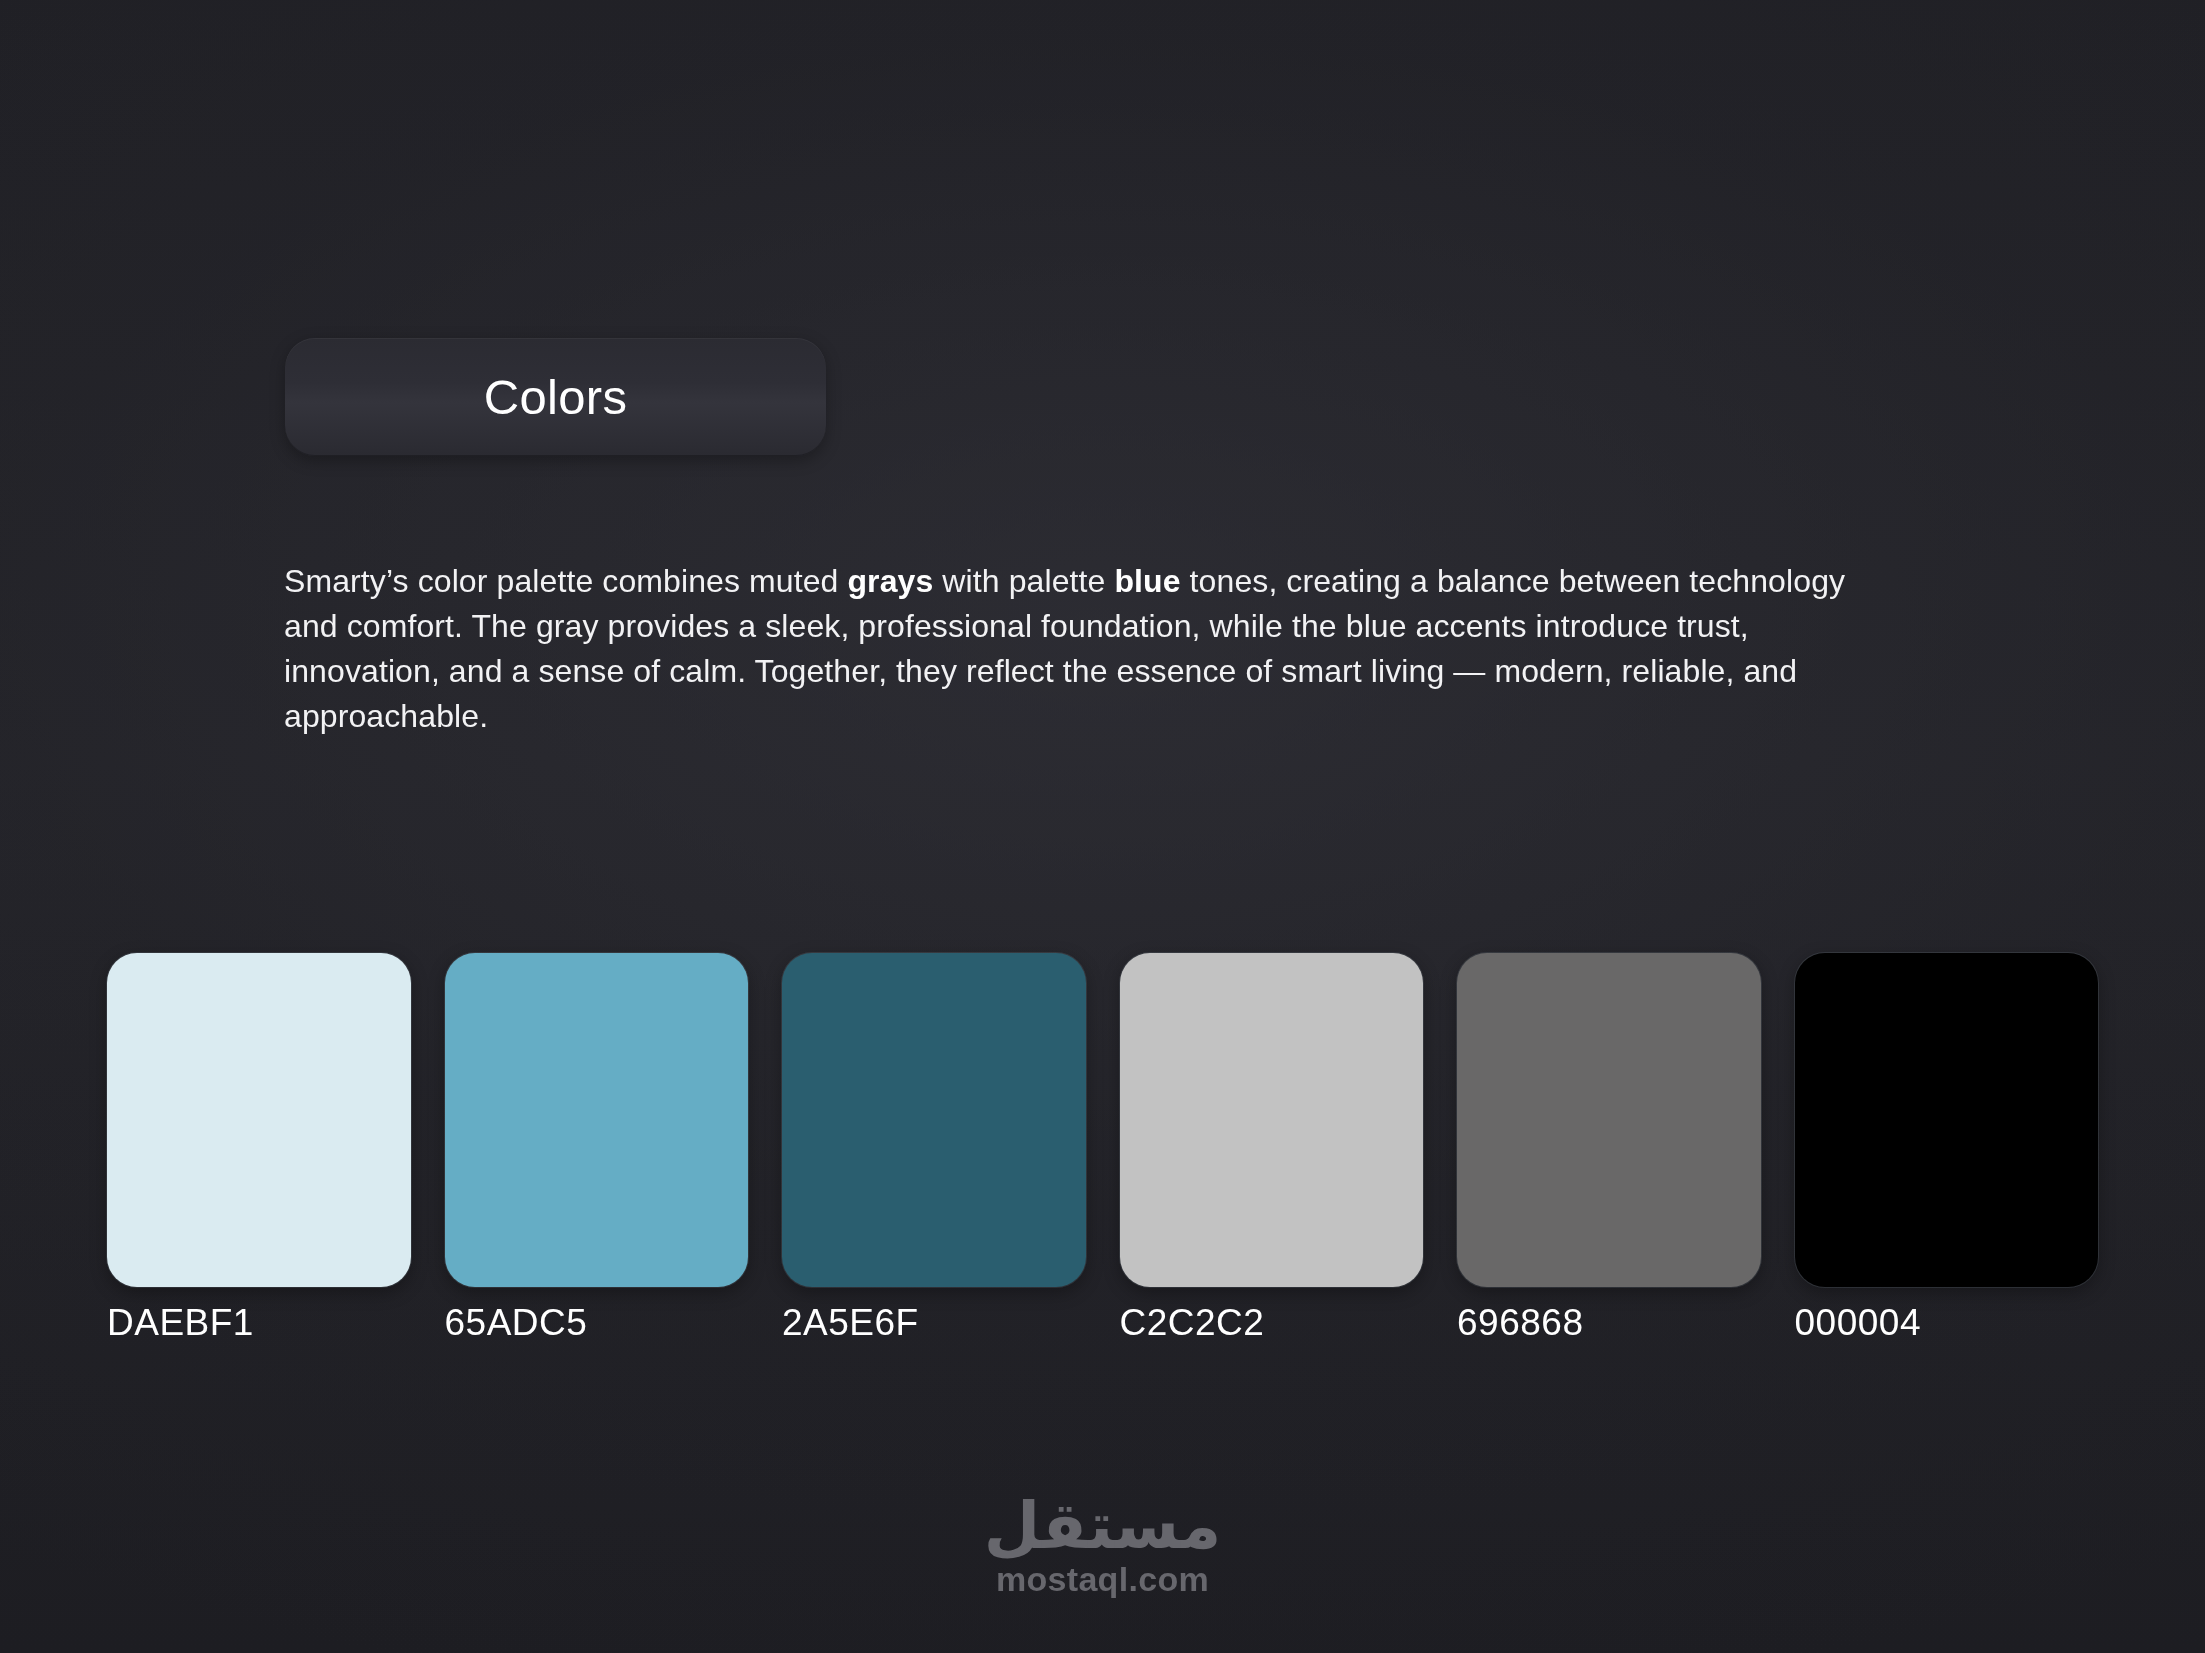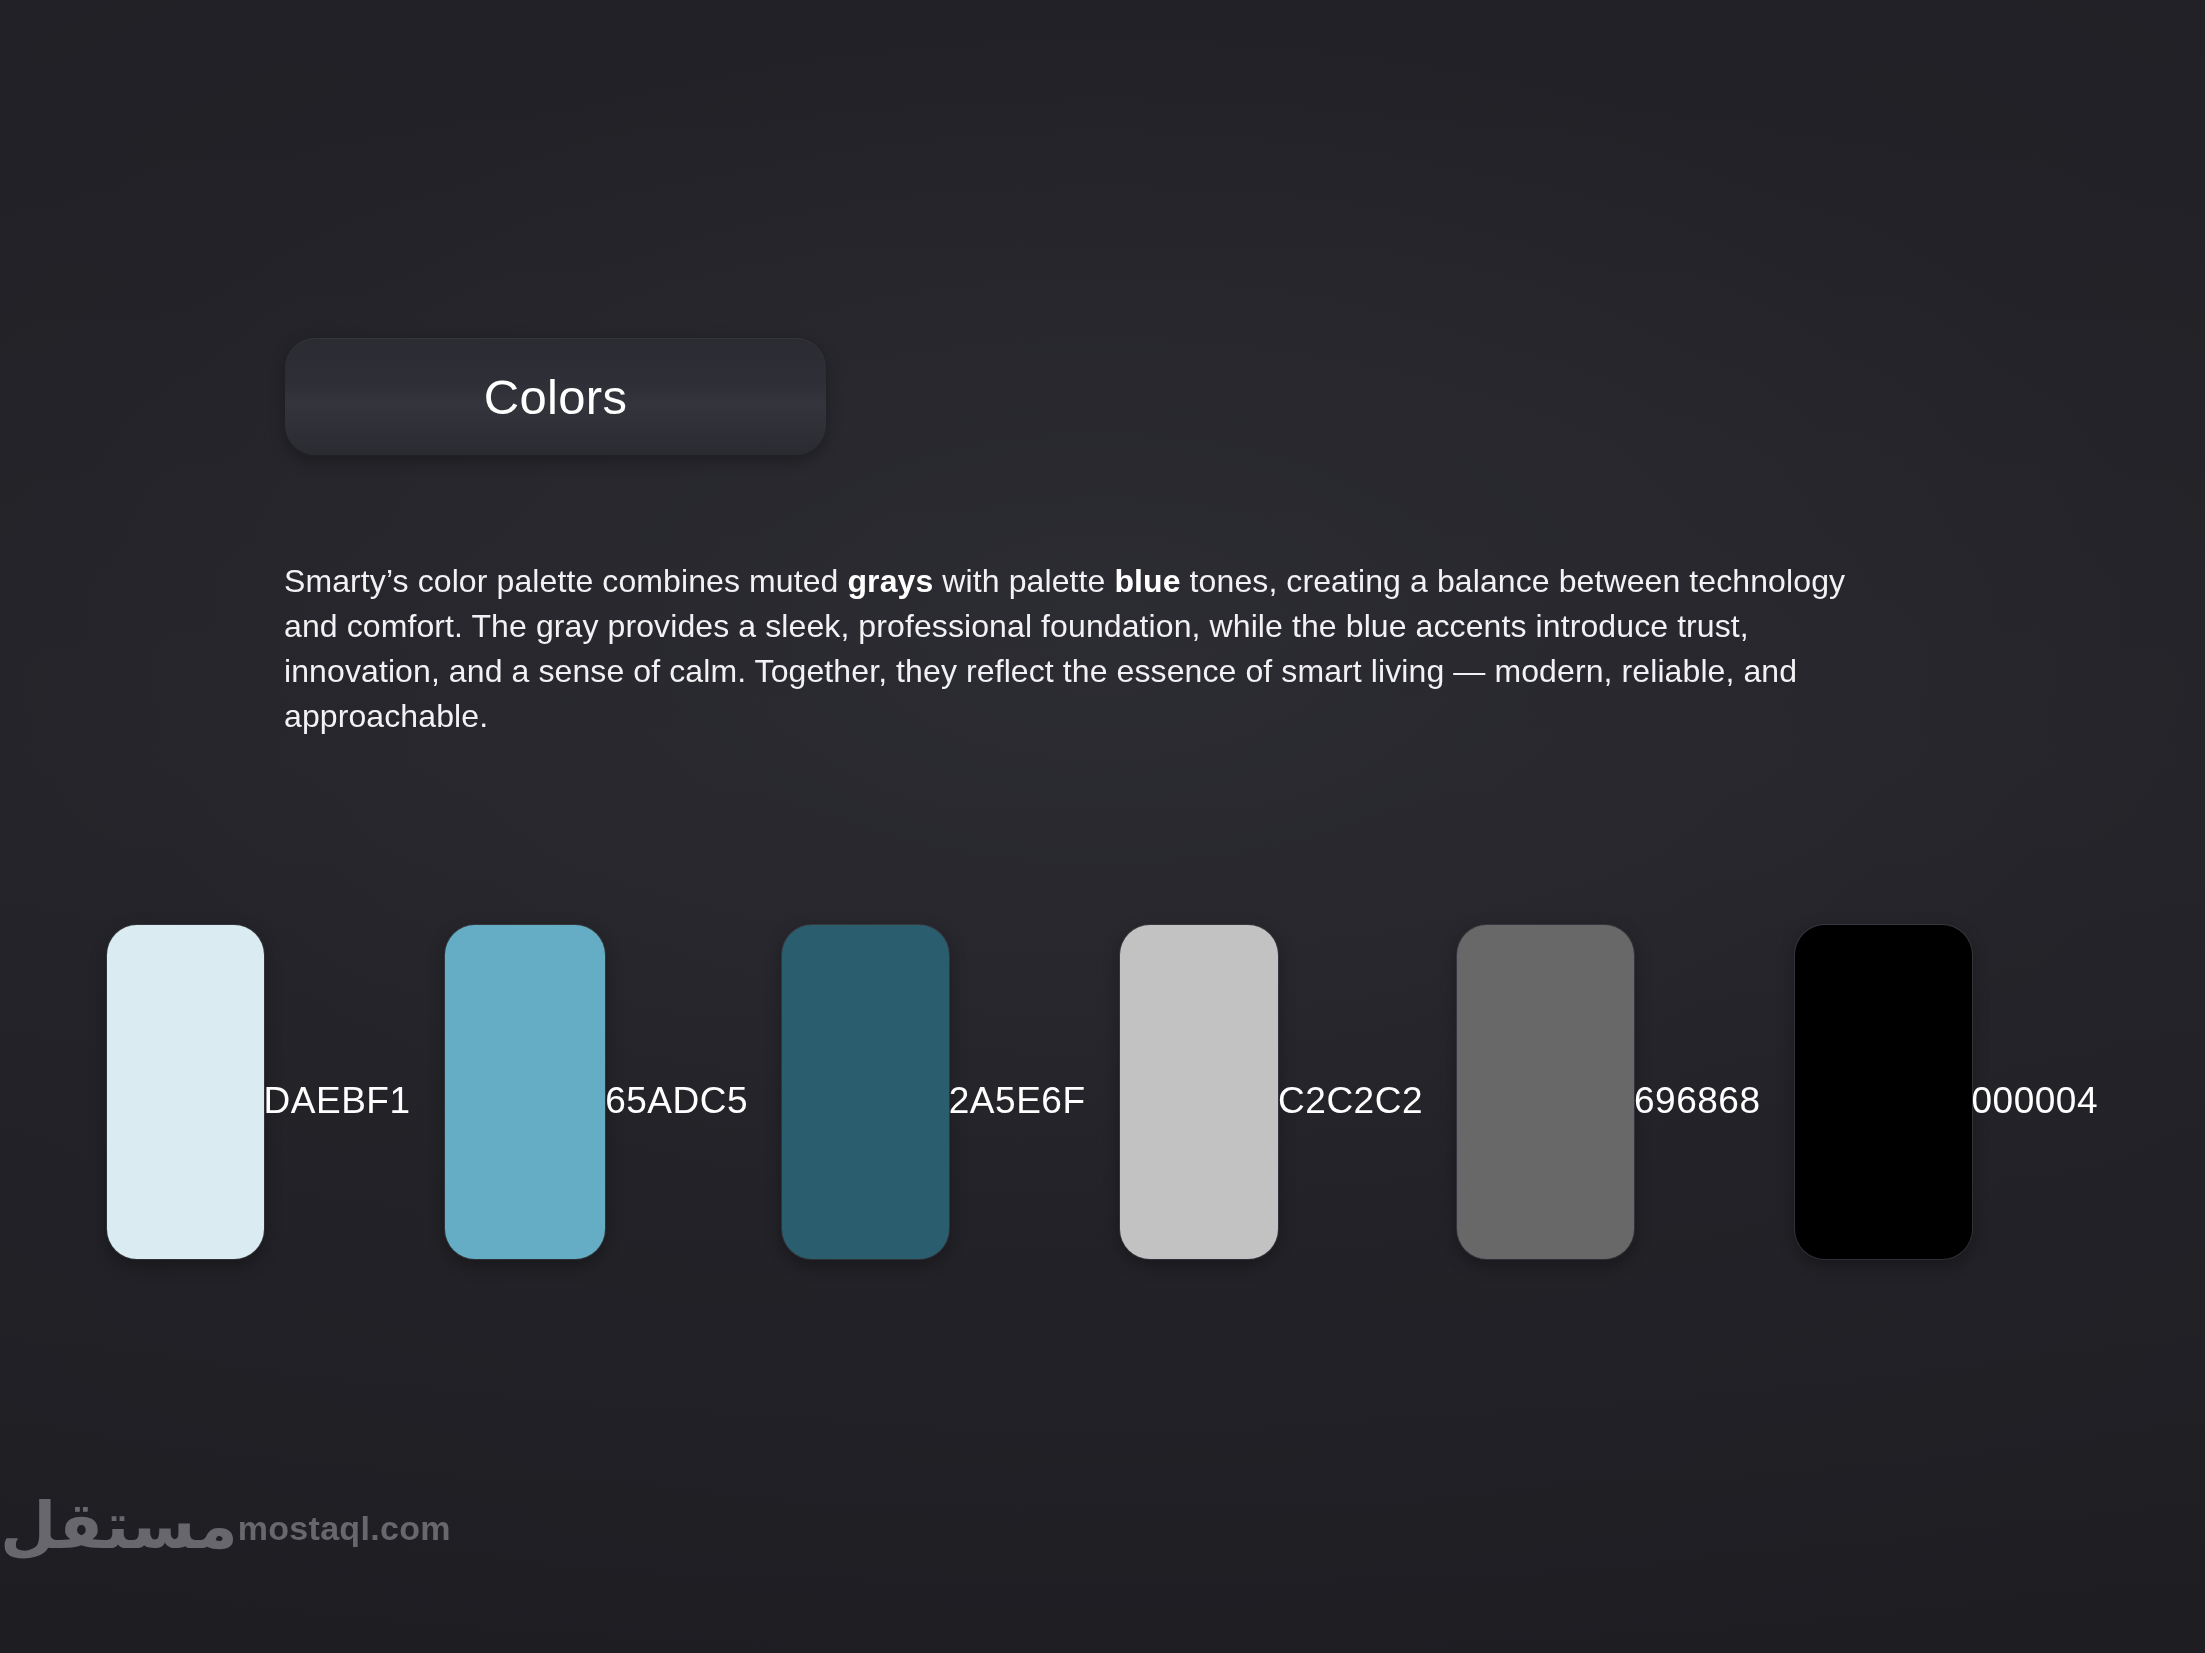--- a/index.html
+++ b/index.html
@@ -74,22 +74,22 @@
     left: 107px;
     top: 925px;
     width: 1991px;
     display: flex;
     gap: 34px;
   }
 
   .swatch-cell {
     flex: 1 1 0;
     display: flex;
-    flex-direction: row;
-    align-items: center;
+    flex-direction: column;
+    margin-top: 28px;
   }
 
   .swatch-chip {
     width: 100%;
     height: 334px;
     border-radius: 30px;
     box-shadow:
       0 0 0 1px rgba(150,170,180,0.16),
       0 5.1px 17.4px rgba(0,0,0,0.30);
   }
@@ -103,21 +103,21 @@
     line-height: 1;
   }
 
   
   .watermark {
     position: absolute;
     left: 0;
     right: 0;
     top: 1493px;
     display: flex;
-    flex-direction: row;
+    flex-direction: column;
     align-items: center;
     pointer-events: none;
     user-select: none;
   }
 
   .watermark-arabic {
     font-family: "DejaVu Sans", "Liberation Sans", sans-serif;
     font-size: 65px;
     font-weight: 700;
     color: #67676d;

